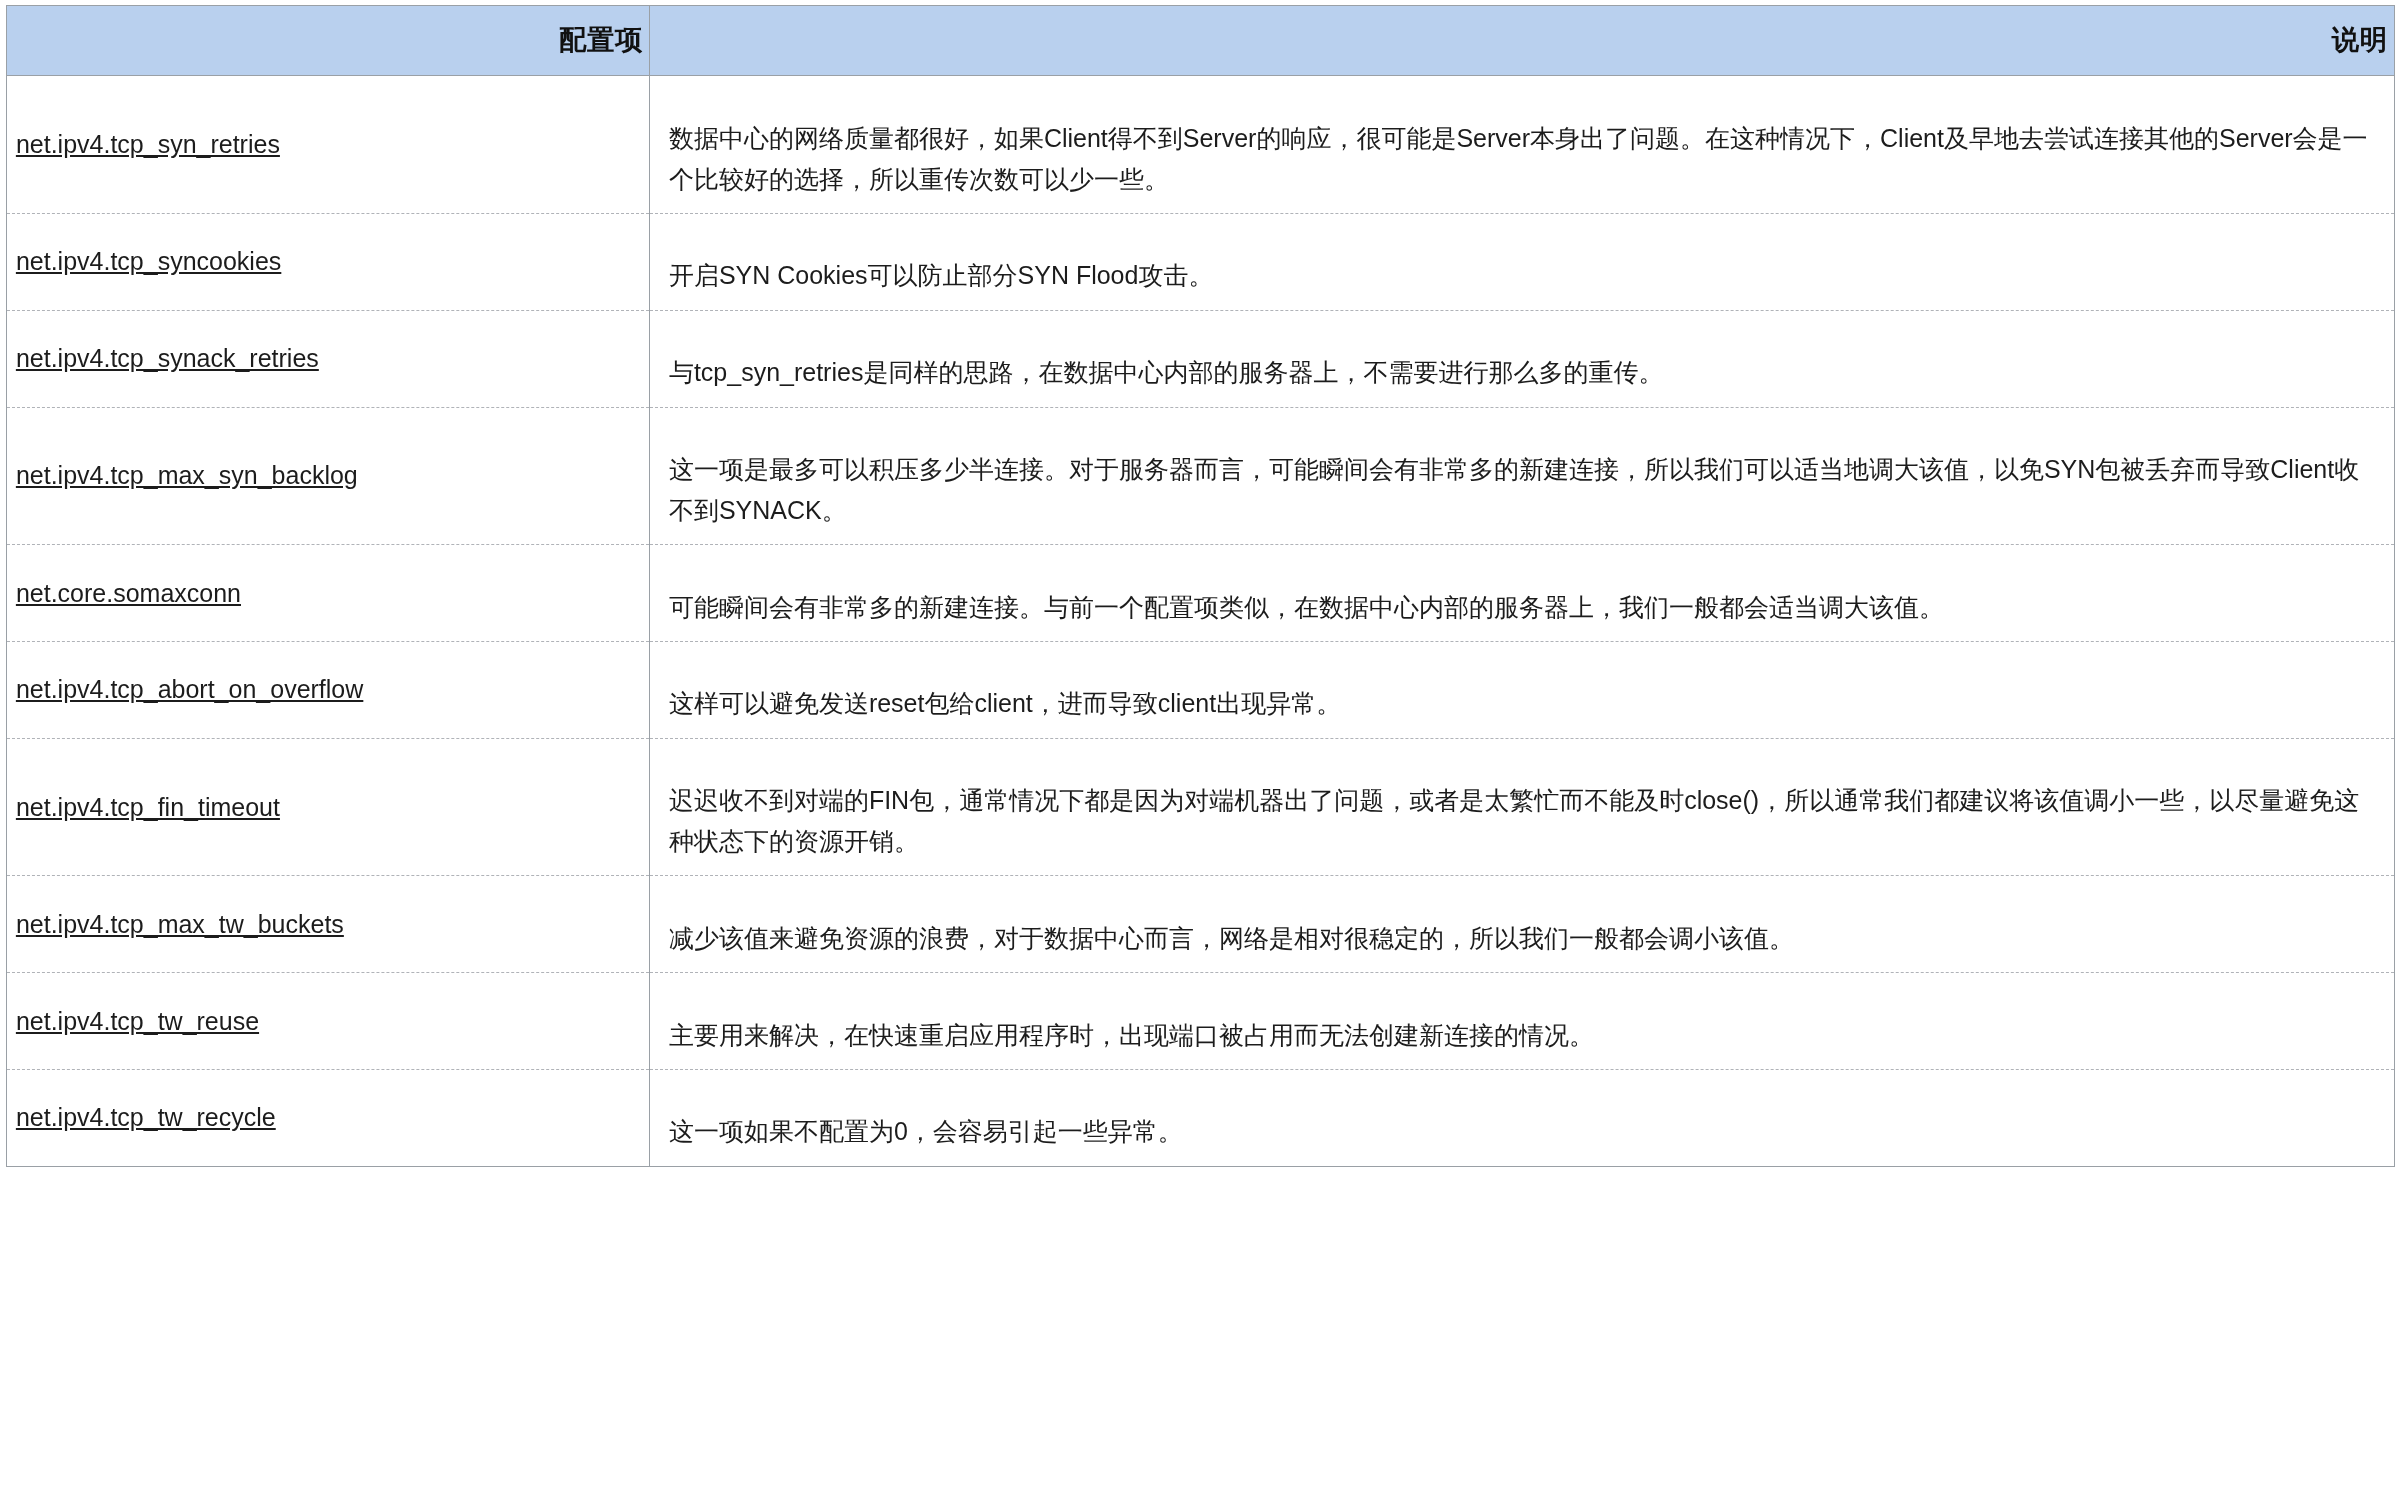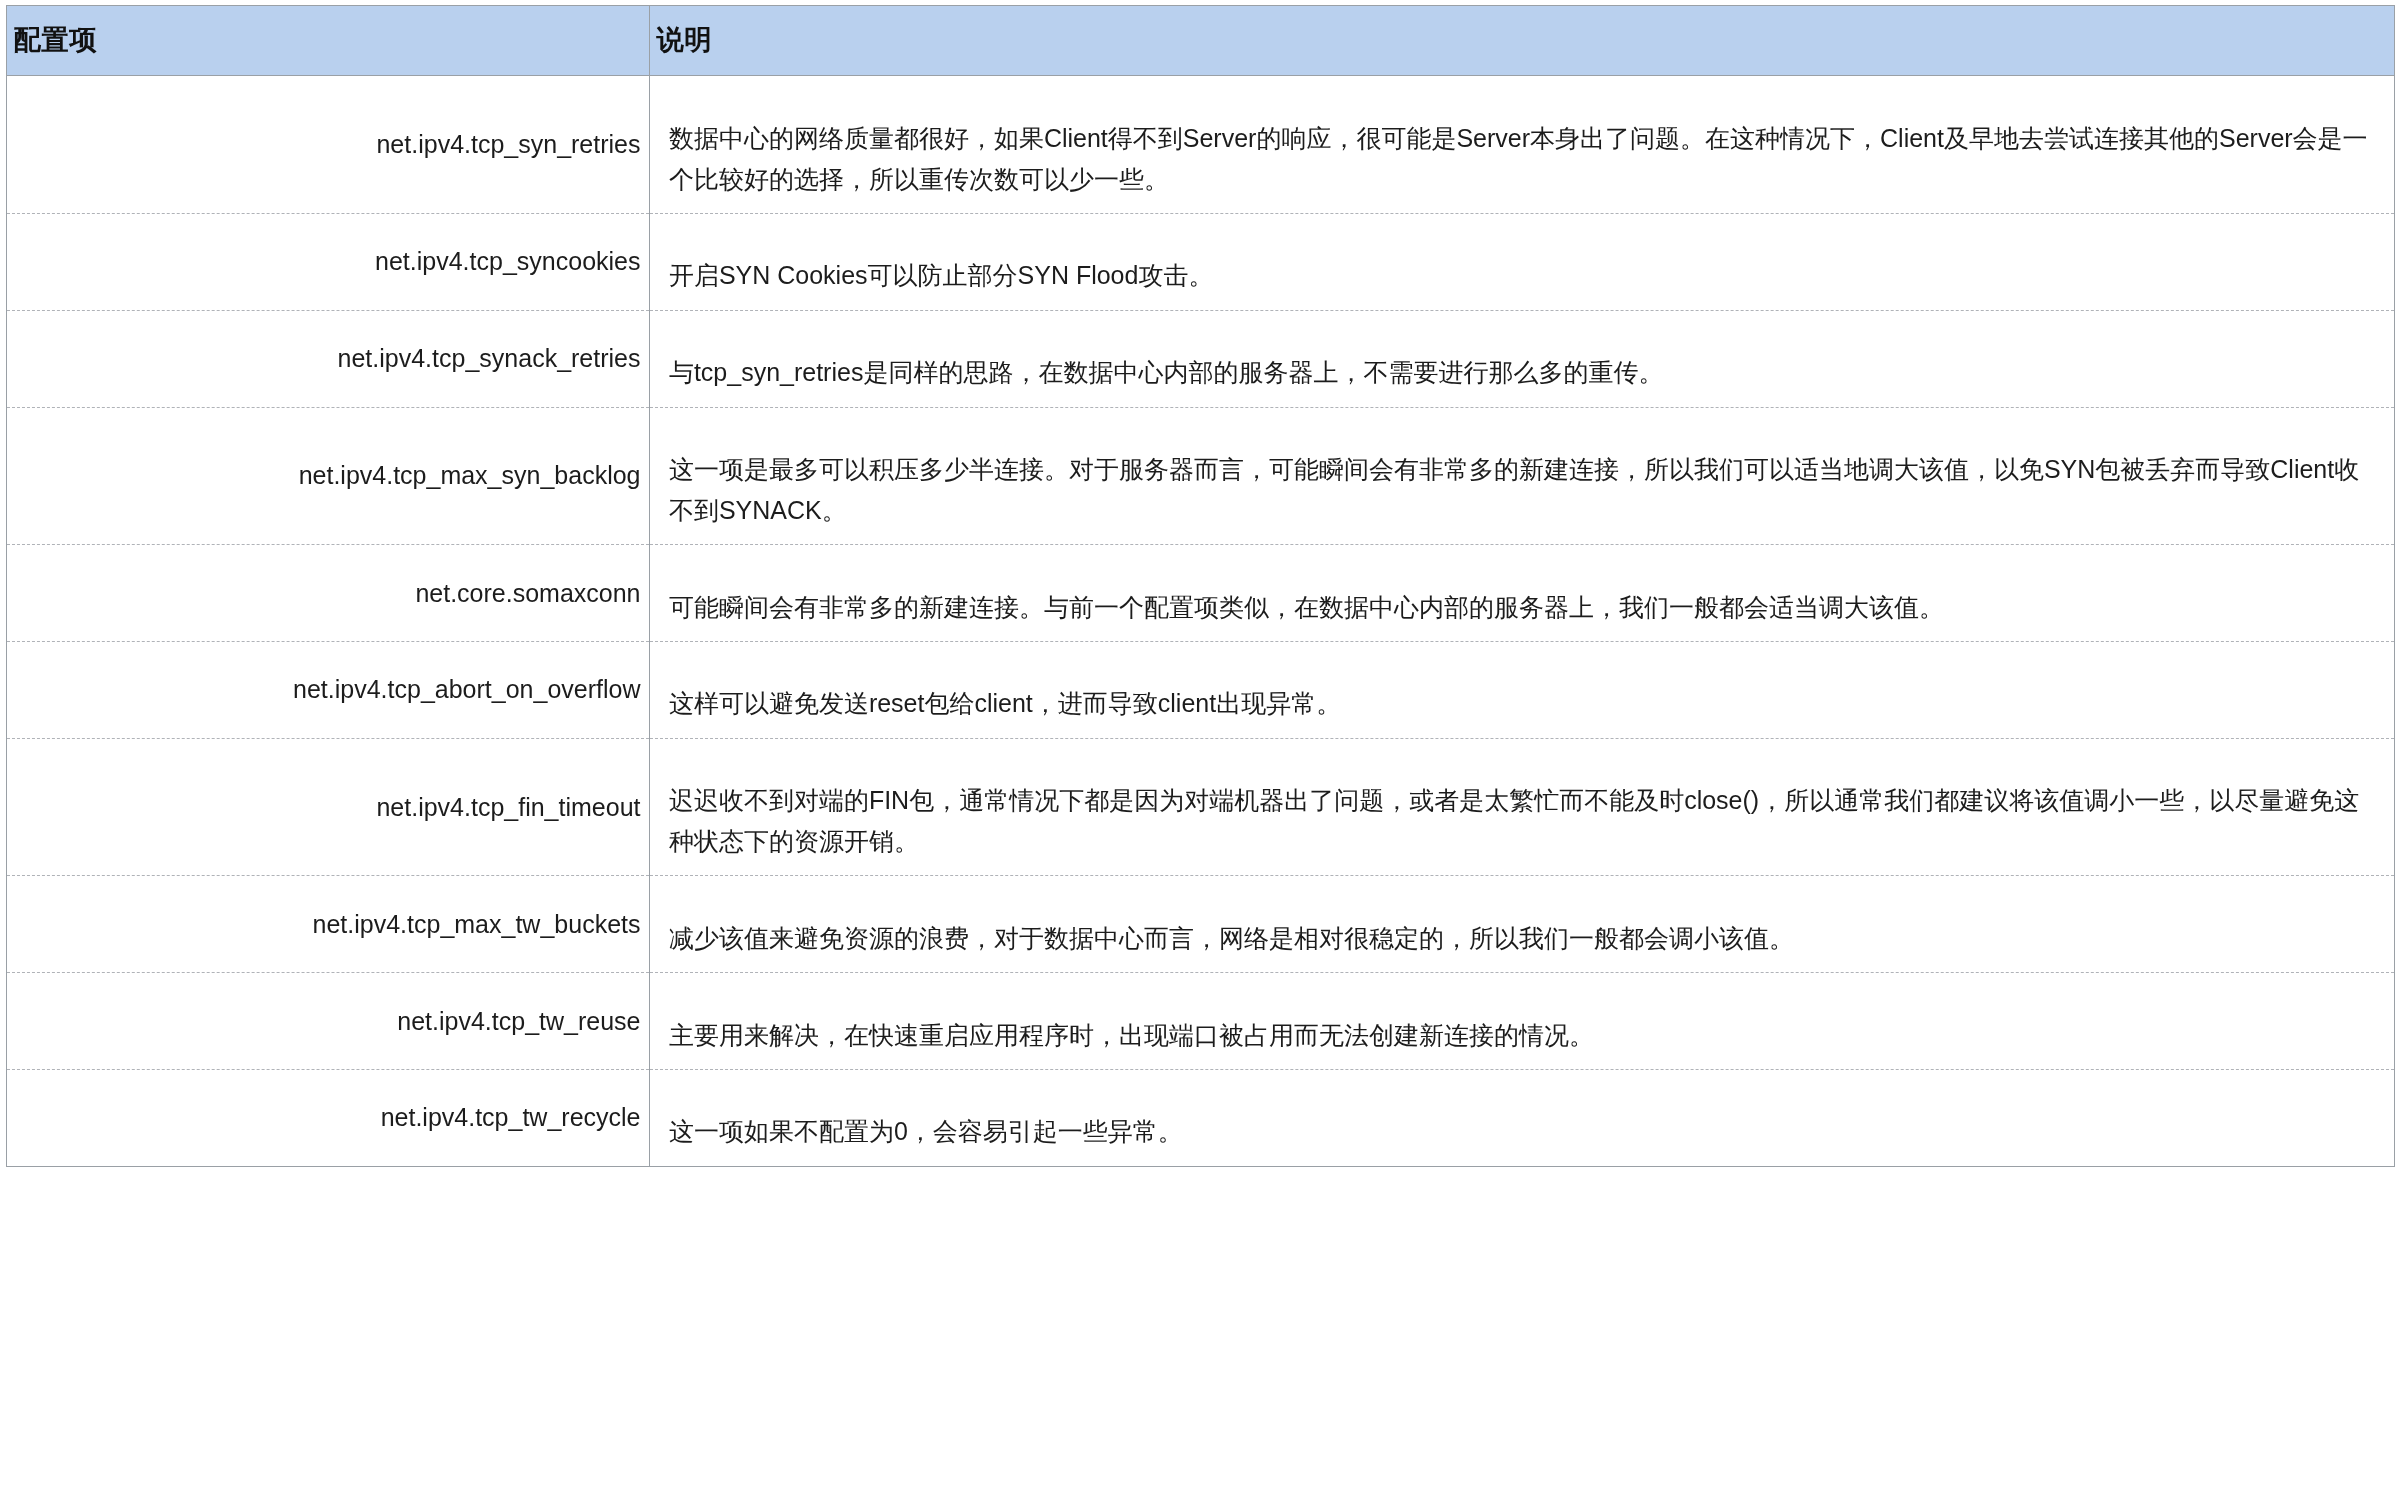--- a/index.html
+++ b/index.html
@@ -27,42 +27,43 @@
     border: 1.9px solid #9aa0a6;
   }
   col.col-key { width: 643px; }
   col.col-desc { width: auto; }
 
   thead th {
     background: #b9d0ee;
     border: 1.9px solid #9aa0a6;
     font-size: 27.4px;
     font-weight: bold;
-    text-align: left;
+    text-align: right;
     padding: 16px 6.2px 17.4px 6.2px;
     color: #111;
     letter-spacing: 0.6px;
   }
   tbody td {
     border-left: 1.9px solid #9aa0a6;
     border-right: 1.9px solid #9aa0a6;
     border-top: 1.9px dashed #b0b3b8;
     border-bottom: 1.9px dashed #b0b3b8;
     vertical-align: middle;
     font-size: 25px;
     line-height: 1.62;
     color: #1c1c1c;
   }
   tbody tr:first-child td { border-top: 1.9px solid #9aa0a6; }
   tbody tr:last-child td { border-bottom: 1.9px solid #9aa0a6; }
 
   td.key-cell {
-    text-align: right;
+    text-align: left;
     padding: 13.7px 8.7px;
     white-space: nowrap;
+    text-decoration: underline;
   }
   td.desc-cell {
     text-align: left;
     padding: 13.7px 16px 13.7px 18.7px;
   }
   .desc-text {
     display: block;
     margin-top: 28px;
   }
 </style>

